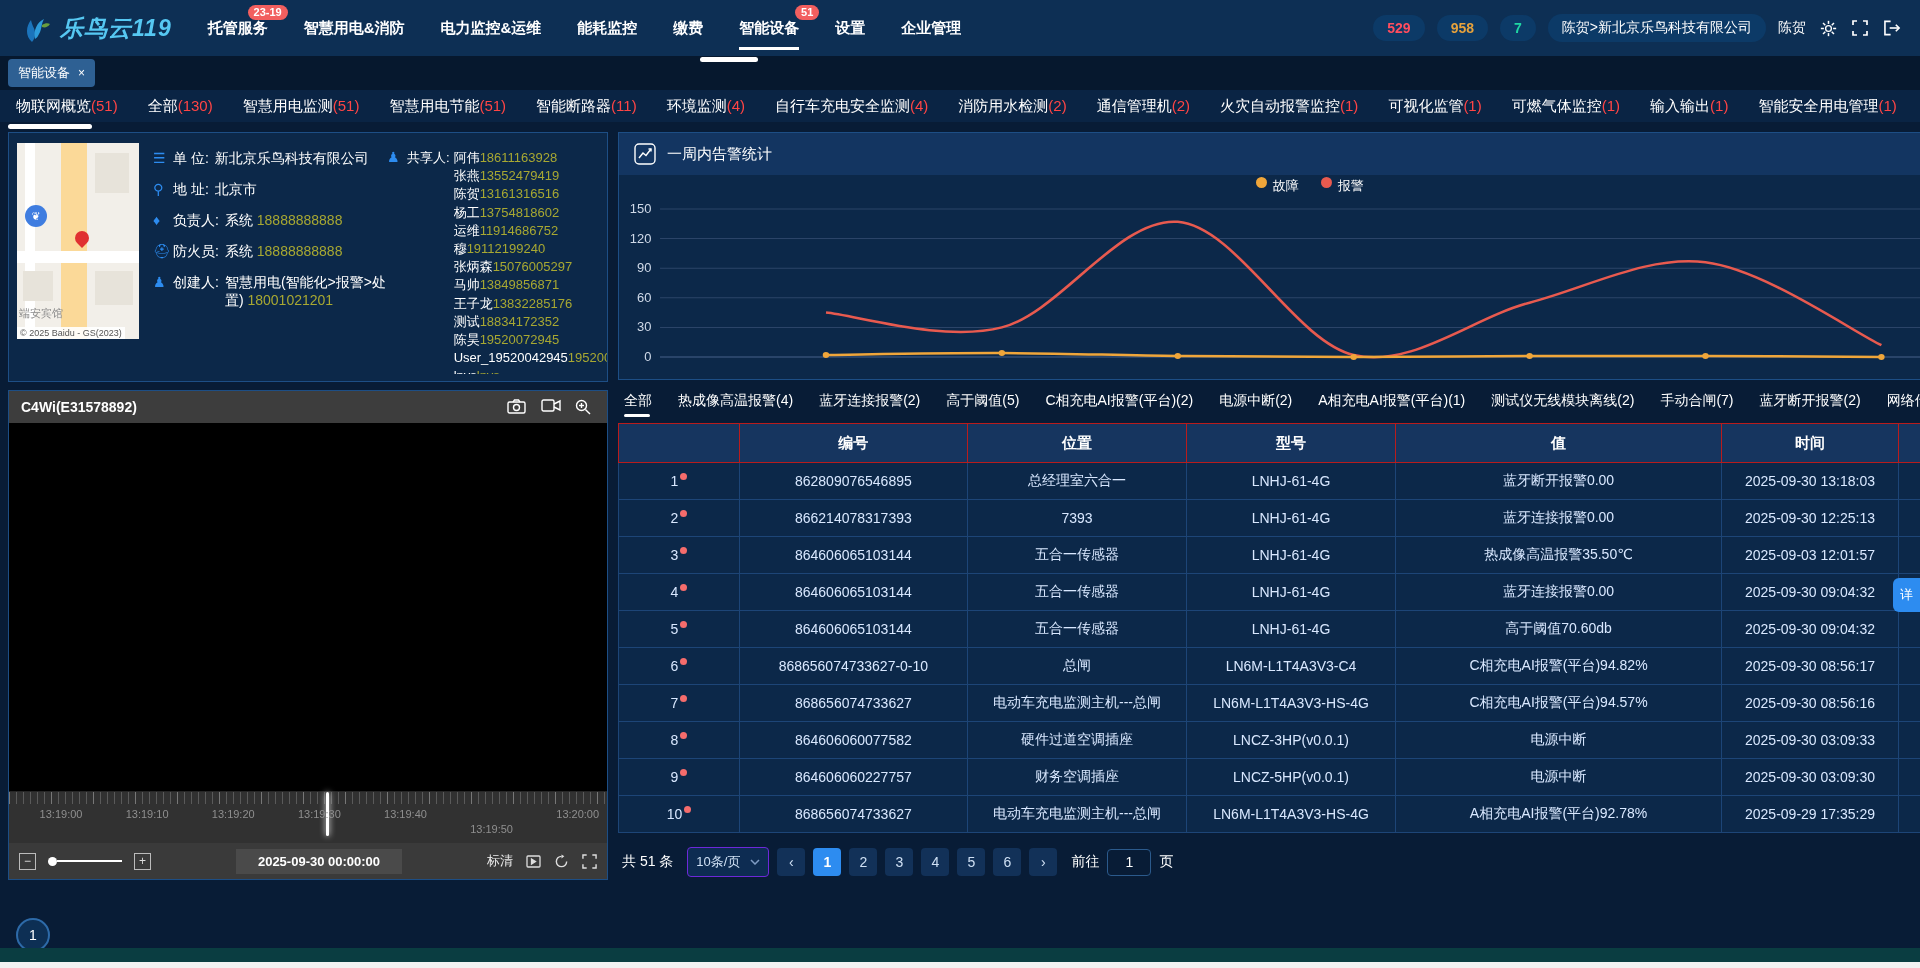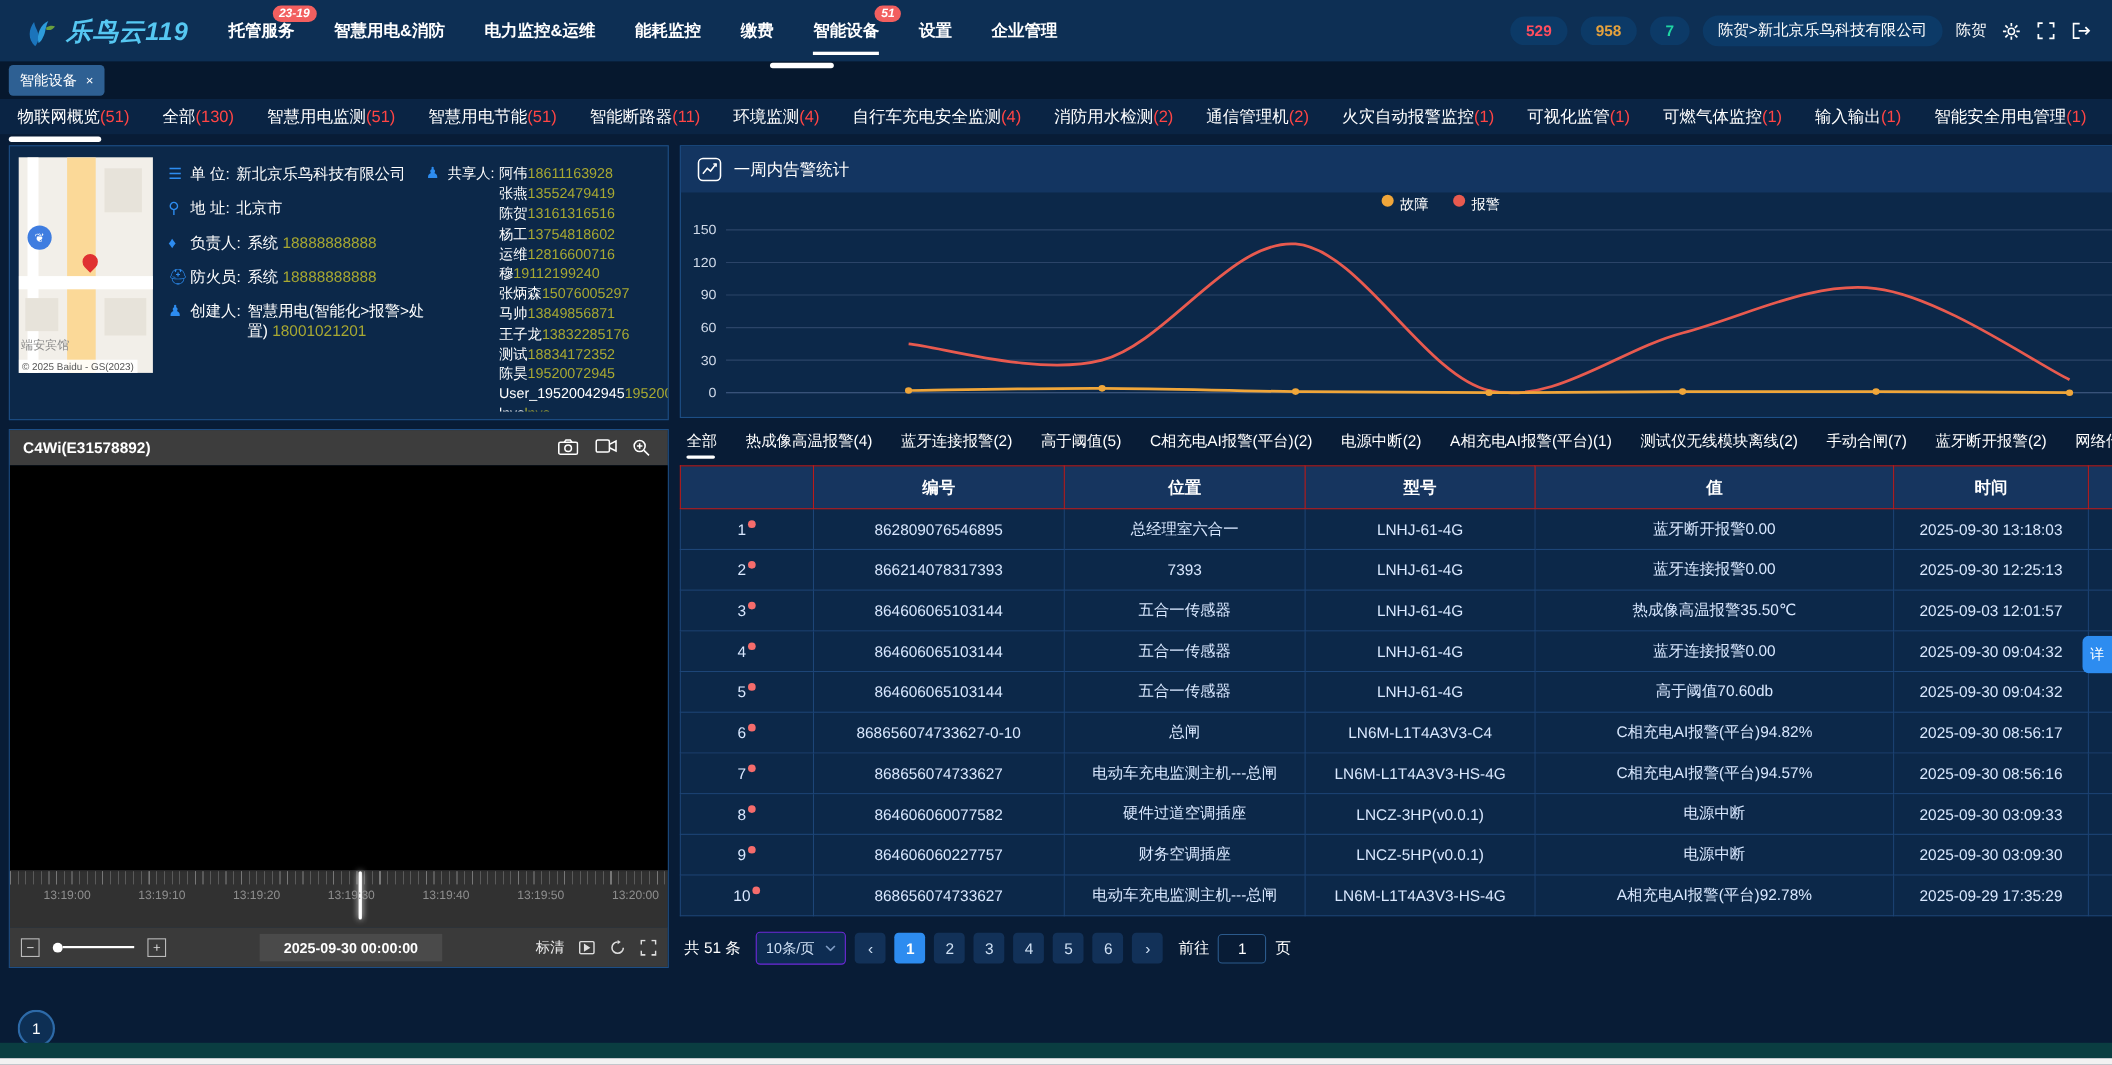--- a/index.html
+++ b/index.html
@@ -8,21 +8,21 @@
     background:#081c36; color:#e8f1fb; }
 
   
   .nav { height:56px; background:#0d2f54; display:flex; align-items:center; padding:0 18px; position:relative; }
   .logo { display:flex; align-items:center; gap:8px; margin-right:36px; }
   .logo-text { font-size:23px; font-weight:bold; font-style:italic; color:#56c8f2; letter-spacing:1px; }
   .nav-items { display:flex; gap:36px; height:100%; align-items:center; }
   .nav-item { position:relative; font-size:15px; font-weight:bold; color:#fff; cursor:pointer; height:100%; display:flex; align-items:center; }
   .nav-item.active::after { content:""; position:absolute; left:0; right:0; bottom:6px; height:3px; background:#fff; }
   .nav-badge { position:absolute; top:5px; right:-20px; background:#f25f5f; color:#fff; font-size:11px; font-weight:bold;
-    border-radius:9px; padding:1px 6px; line-height:13px; white-space:nowrap;font-style:italic; }
+    border-radius:9px; padding:1px 6px; line-height:13px; white-space:nowrap; }
   .nav-right { margin-left:auto; display:flex; align-items:center; gap:12px; }
   .pill { background:#0c3a67; border-radius:15px; padding:5px 14px; font-size:14px; font-weight:bold; }
   .pill.red { color:#ff4d5e; } .pill.orange { color:#e6a23c; } .pill.green { color:#1fd6a3; }
   .pill.company { color:#fff; font-weight:normal; }
   .user-name { font-size:14px; color:#fff; }
   .nav-icon { width:20px; height:20px; display:flex; align-items:center; justify-content:center; color:#fff; font-size:16px; cursor:pointer; }
 
   
   .tabstrip { height:34px; background:#06182e; display:flex; align-items:center; padding:0 8px; position:relative; }
   .tab-pill { background:#2e6093; color:#fff; font-size:13px; border-radius:4px; padding:5px 10px; display:flex; gap:8px; align-items:center; }
@@ -261,21 +261,21 @@
         </div>
       <div class="share">
         <div class="share-head">
           <span class="share-icon">♟</span>
           <span class="share-label">共享人:</span>
           <div class="share-list">
               <div class="share-item"><span class="s-name">阿伟</span><span class="phone">18611163928</span></div>
               <div class="share-item"><span class="s-name">张燕</span><span class="phone">13552479419</span></div>
               <div class="share-item"><span class="s-name">陈贺</span><span class="phone">13161316516</span></div>
               <div class="share-item"><span class="s-name">杨工</span><span class="phone">13754818602</span></div>
-              <div class="share-item"><span class="s-name">运维</span><span class="phone">12816600716</span></div>
+              <div class="share-item"><span class="s-name">运维</span><span class="phone">11914686752</span></div>
               <div class="share-item"><span class="s-name">穆</span><span class="phone">19112199240</span></div>
               <div class="share-item"><span class="s-name">张炳森</span><span class="phone">15076005297</span></div>
               <div class="share-item"><span class="s-name">马帅</span><span class="phone">13849856871</span></div>
               <div class="share-item"><span class="s-name">王子龙</span><span class="phone">13832285176</span></div>
               <div class="share-item"><span class="s-name">测试</span><span class="phone">18834172352</span></div>
               <div class="share-item"><span class="s-name">陈昊</span><span class="phone">19520072945</span></div>
               <div class="share-item"><span class="s-name">User_19520042945</span><span class="phone">19520042945</span></div>
               <div class="share-item"><span class="s-name">lnys</span><span class="phone">lnys</span></div>
             </div>
         </div>
@@ -311,21 +311,21 @@
       <div class="video-body"></div>
       <div class="ruler">
         <div class="ticks"></div>
           <div class="ticks2"></div>
         <div class="playhead"></div>
       <span class="t-label" style="left: 8.7%;">13:19:00</span>
           <span class="t-label" style="left: 23.1%;">13:19:10</span>
           <span class="t-label" style="left: 37.5%;">13:19:20</span>
           <span class="t-label" style="left: 51.9%;">13:19:30</span>
           <span class="t-label" style="left: 66.3%;">13:19:40</span>
-          <span class="t-label" style="left: 80.7%;">13:19:50</span>
+          <span class="t-label" style="left: 80.7%; margin-top: 15px;">13:19:50</span>
           <span class="t-label" style="left: 95.1%;">13:20:00</span>
         </div>
       <div class="vctrl">
         <span class="zoom-btn">−</span>
         <span class="mini-slider">
             <span class="ms-dot"></span>
             <span class="ms-line"></span>
           </span>
         <span class="zoom-btn">+</span>
         <span class="v-date">2025-09-30 00:00:00</span>

